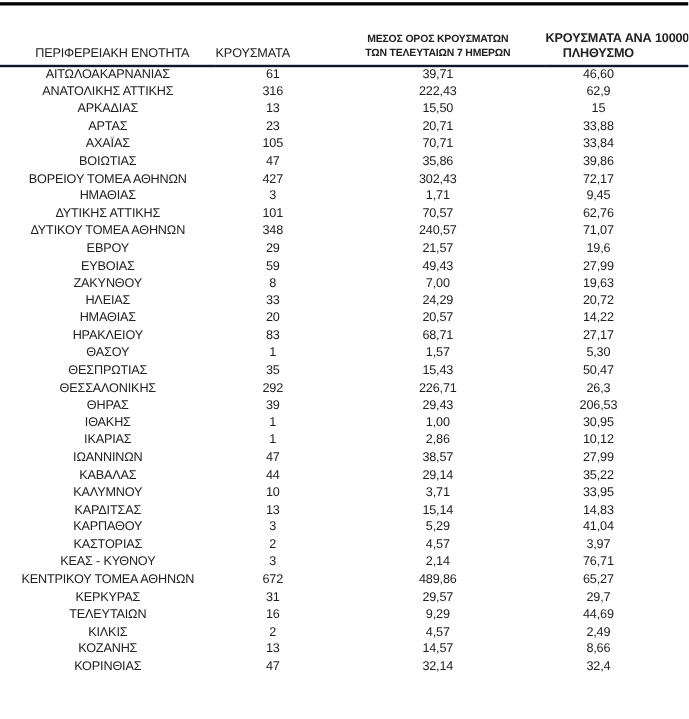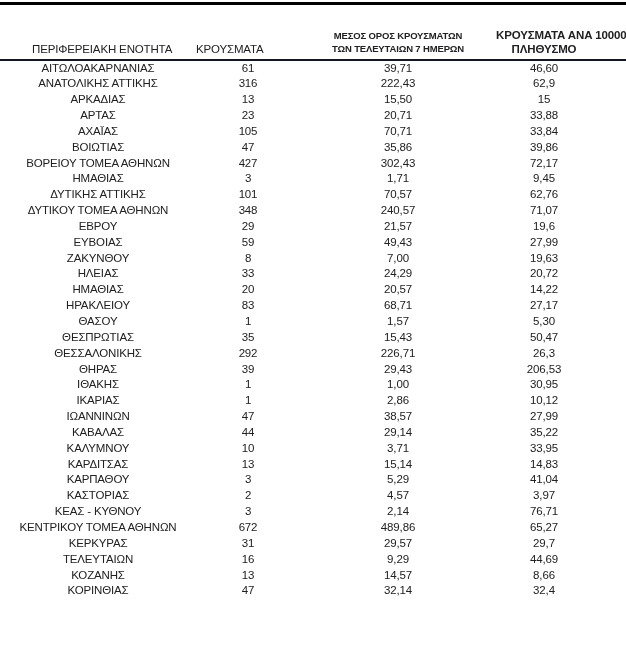--- a/index.html
+++ b/index.html
@@ -329,20 +329,26 @@
       <td class="cell-per100k">29,7</td>
     </tr>
 
     <tr>
       <td class="cell-region">ΤΕΛΕΥΤΑΙΩΝ</td>
       <td class="cell-cases">16</td>
       <td class="cell-avg">9,29</td>
       <td class="cell-per100k">44,69</td>
     </tr>
 
+    <tr>
+      <td class="cell-region">ΚΙΛΚΙΣ</td>
+      <td class="cell-cases">2</td>
+      <td class="cell-avg">4,57</td>
+      <td class="cell-per100k">2,49</td>
+    </tr>
 
     <tr>
       <td class="cell-region">ΚΟΖΑΝΗΣ</td>
       <td class="cell-cases">13</td>
       <td class="cell-avg">14,57</td>
       <td class="cell-per100k">8,66</td>
     </tr>
 
     <tr>
       <td class="cell-region">ΚΟΡΙΝΘΙΑΣ</td>

